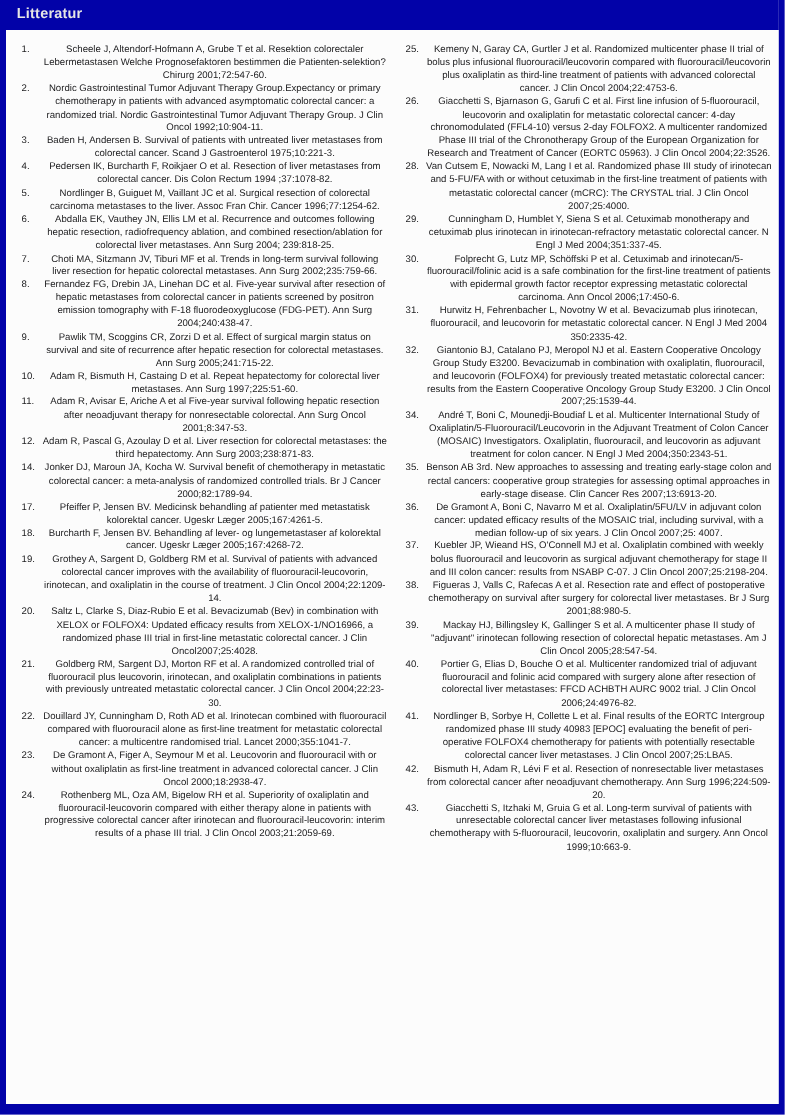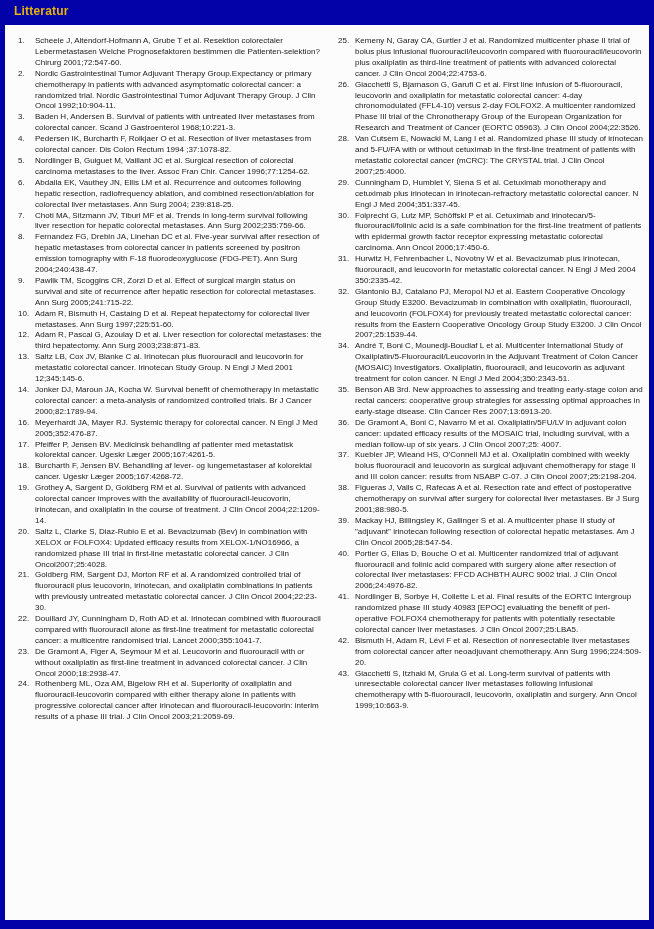--- a/index.html
+++ b/index.html
@@ -20,21 +20,21 @@
     left: 5px;
     right: 5px;
     top: 0;
     bottom: 9px;
     background: #fcfcfc;
     display: flex;
     flex-direction: column;
   }
   .header-bar {
     background: #0202a8;
-    color: #eab308;
+    color: #e5e5e5;
     font-size: 12px;
     font-weight: bold;
     padding: 4px 9px 7px 9px;
     letter-spacing: 0.2px;
   }
   .content {
     flex: 1;
     display: flex;
     gap: 12px;
     padding: 11px 6px 0 10px;
@@ -52,21 +52,21 @@
     color: #1b1b1d;
   }
   .ref-num {
     flex: 0 0 20px;
     padding-left: 3px;
     box-sizing: border-box;
   }
   .ref-text {
     flex: 1;
     min-width: 0;
-    text-align: left;
+    text-align: center;
   }
 </style>
 </head>
 <body>
 
 <div class="page">
   <div class="inner">
     <div class="header-bar">
       <span>Litteratur</span>
     </div>
@@ -77,21 +77,21 @@
     <span class="ref-text">Scheele J, Altendorf-Hofmann A, Grube T et al. Resektion colorectaler Lebermetastasen Welche Prognosefaktoren bestimmen die Patienten-selektion? Chirurg 2001;72:547-60.</span>
   </div>
 
   <div class="ref">
     <span class="ref-num">2.</span>
     <span class="ref-text">Nordic Gastrointestinal Tumor Adjuvant Therapy Group.Expectancy or primary chemotherapy in patients with advanced asymptomatic colorectal cancer: a randomized trial. Nordic Gastrointestinal Tumor Adjuvant Therapy Group. J Clin Oncol 1992;10:904-11.</span>
   </div>
 
   <div class="ref">
     <span class="ref-num">3.</span>
-    <span class="ref-text">Baden H, Andersen B. Survival of patients with untreated liver metastases from colorectal cancer. Scand J Gastroenterol 1968;10:221-3.</span>
+    <span class="ref-text">Baden H, Andersen B. Survival of patients with untreated liver metastases from colorectal cancer. Scand J Gastroenterol 1975;10:221-3.</span>
   </div>
 
   <div class="ref">
     <span class="ref-num">4.</span>
     <span class="ref-text">Pedersen IK, Burcharth F, Roikjaer O et al. Resection of liver metastases from colorectal cancer. Dis Colon Rectum 1994 ;37:1078-82.</span>
   </div>
 
   <div class="ref">
     <span class="ref-num">5.</span>
     <span class="ref-text">Nordlinger B, Guiguet M, Vaillant JC et al. Surgical resection of colorectal carcinoma metastases to the liver. Assoc Fran Chir. Cancer 1996;77:1254-62.</span>
@@ -115,41 +115,37 @@
   <div class="ref">
     <span class="ref-num">9.</span>
     <span class="ref-text">Pawlik TM, Scoggins CR, Zorzi D et al. Effect of surgical margin status on survival and site of recurrence after hepatic resection for colorectal metastases. Ann Surg 2005;241:715-22.</span>
   </div>
 
   <div class="ref">
     <span class="ref-num">10.</span>
     <span class="ref-text">Adam R, Bismuth H, Castaing D et al. Repeat hepatectomy for colorectal liver metastases. Ann Surg 1997;225:51-60.</span>
   </div>
 
+  <div class="ref">
+    <span class="ref-num">11.</span>
+    <span class="ref-text">Adam R, Avisar E, Ariche A et al Five-year survival following hepatic resection after neoadjuvant therapy for nonresectable colorectal. Ann Surg Oncol 2001;8:347-53.</span>
+  </div>
 
   <div class="ref">
     <span class="ref-num">12.</span>
     <span class="ref-text">Adam R, Pascal G, Azoulay D et al. Liver resection for colorectal metastases: the third hepatectomy. Ann Surg 2003;238:871-83.</span>
   </div>
 
-  <div class="ref">
-    <span class="ref-num">13.</span>
-    <span class="ref-text">Saltz LB, Cox JV, Blanke C al. Irinotecan plus fluorouracil and leucovorin for metastatic colorectal cancer. Irinotecan Study Group. N Engl J Med 2001 12;345:145-6.</span>
-  </div>
 
   <div class="ref">
     <span class="ref-num">14.</span>
     <span class="ref-text">Jonker DJ, Maroun JA, Kocha W. Survival benefit of chemotherapy in metastatic colorectal cancer: a meta-analysis of randomized controlled trials. Br J Cancer 2000;82:1789-94.</span>
   </div>
 
 
-  <div class="ref">
-    <span class="ref-num">16.</span>
-    <span class="ref-text">Meyerhardt JA, Mayer RJ. Systemic therapy for colorectal cancer. N Engl J Med 2005;352:476-87.</span>
-  </div>
 
   <div class="ref">
     <span class="ref-num">17.</span>
     <span class="ref-text">Pfeiffer P, Jensen BV. Medicinsk behandling af patienter med metastatisk kolorektal cancer. Ugeskr Læger 2005;167:4261-5.</span>
   </div>
 
   <div class="ref">
     <span class="ref-num">18.</span>
     <span class="ref-text">Burcharth F, Jensen BV. Behandling af lever- og lungemetastaser af kolorektal cancer. Ugeskr Læger 2005;167:4268-72.</span>
   </div>

